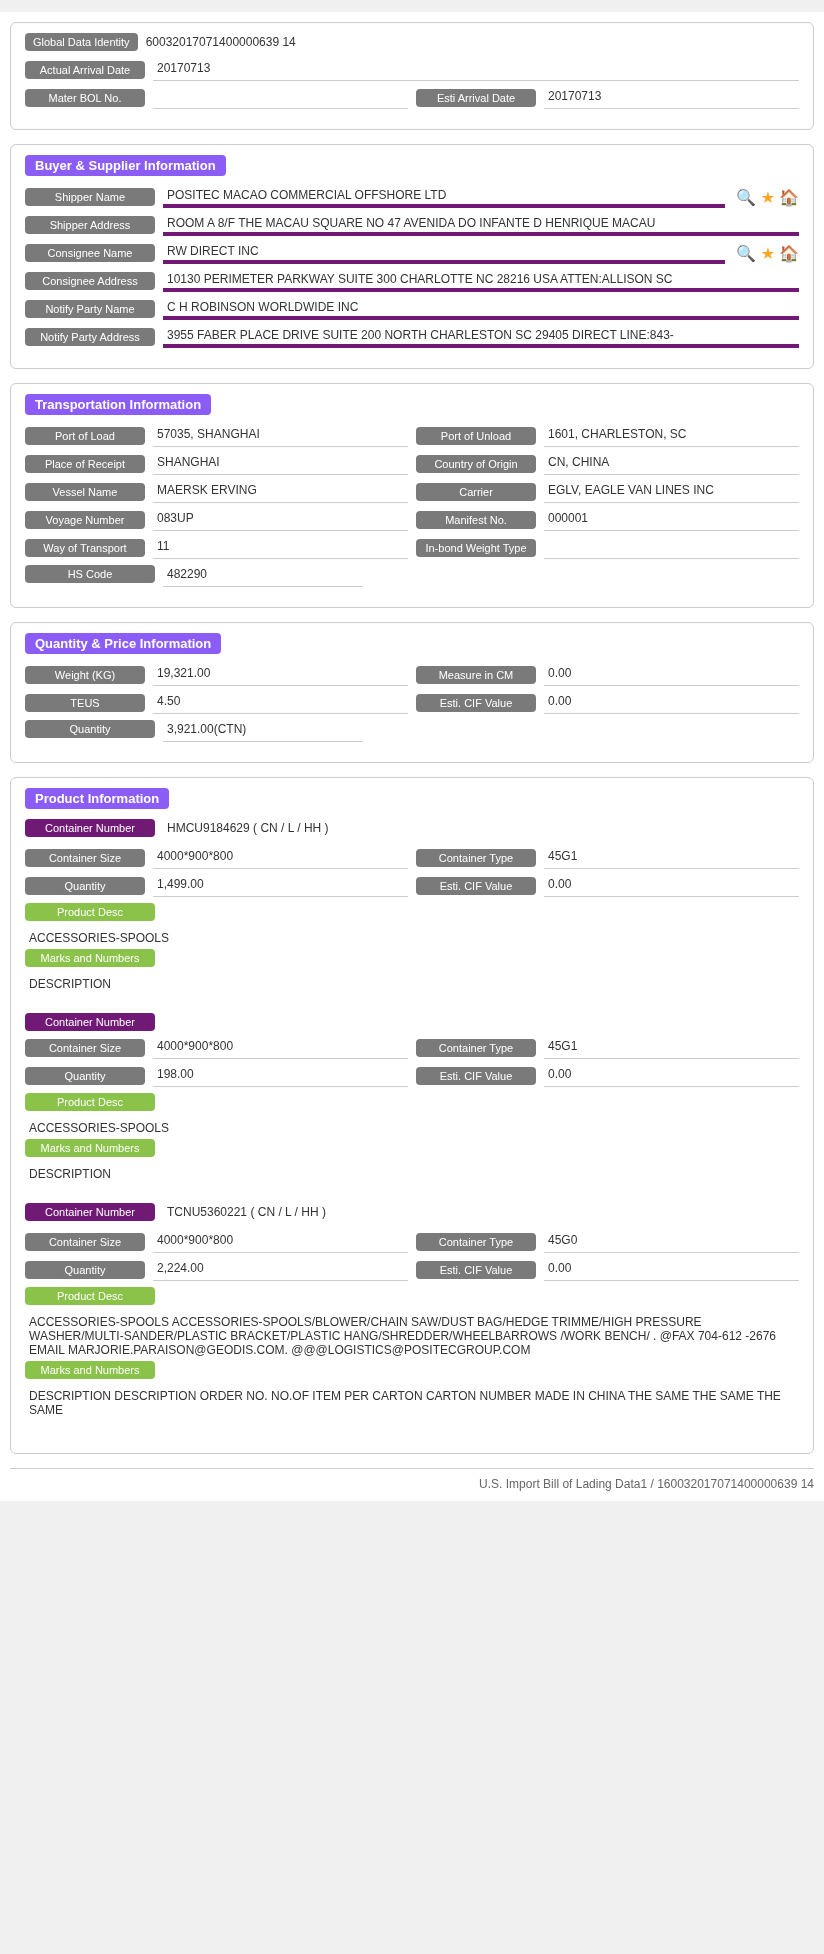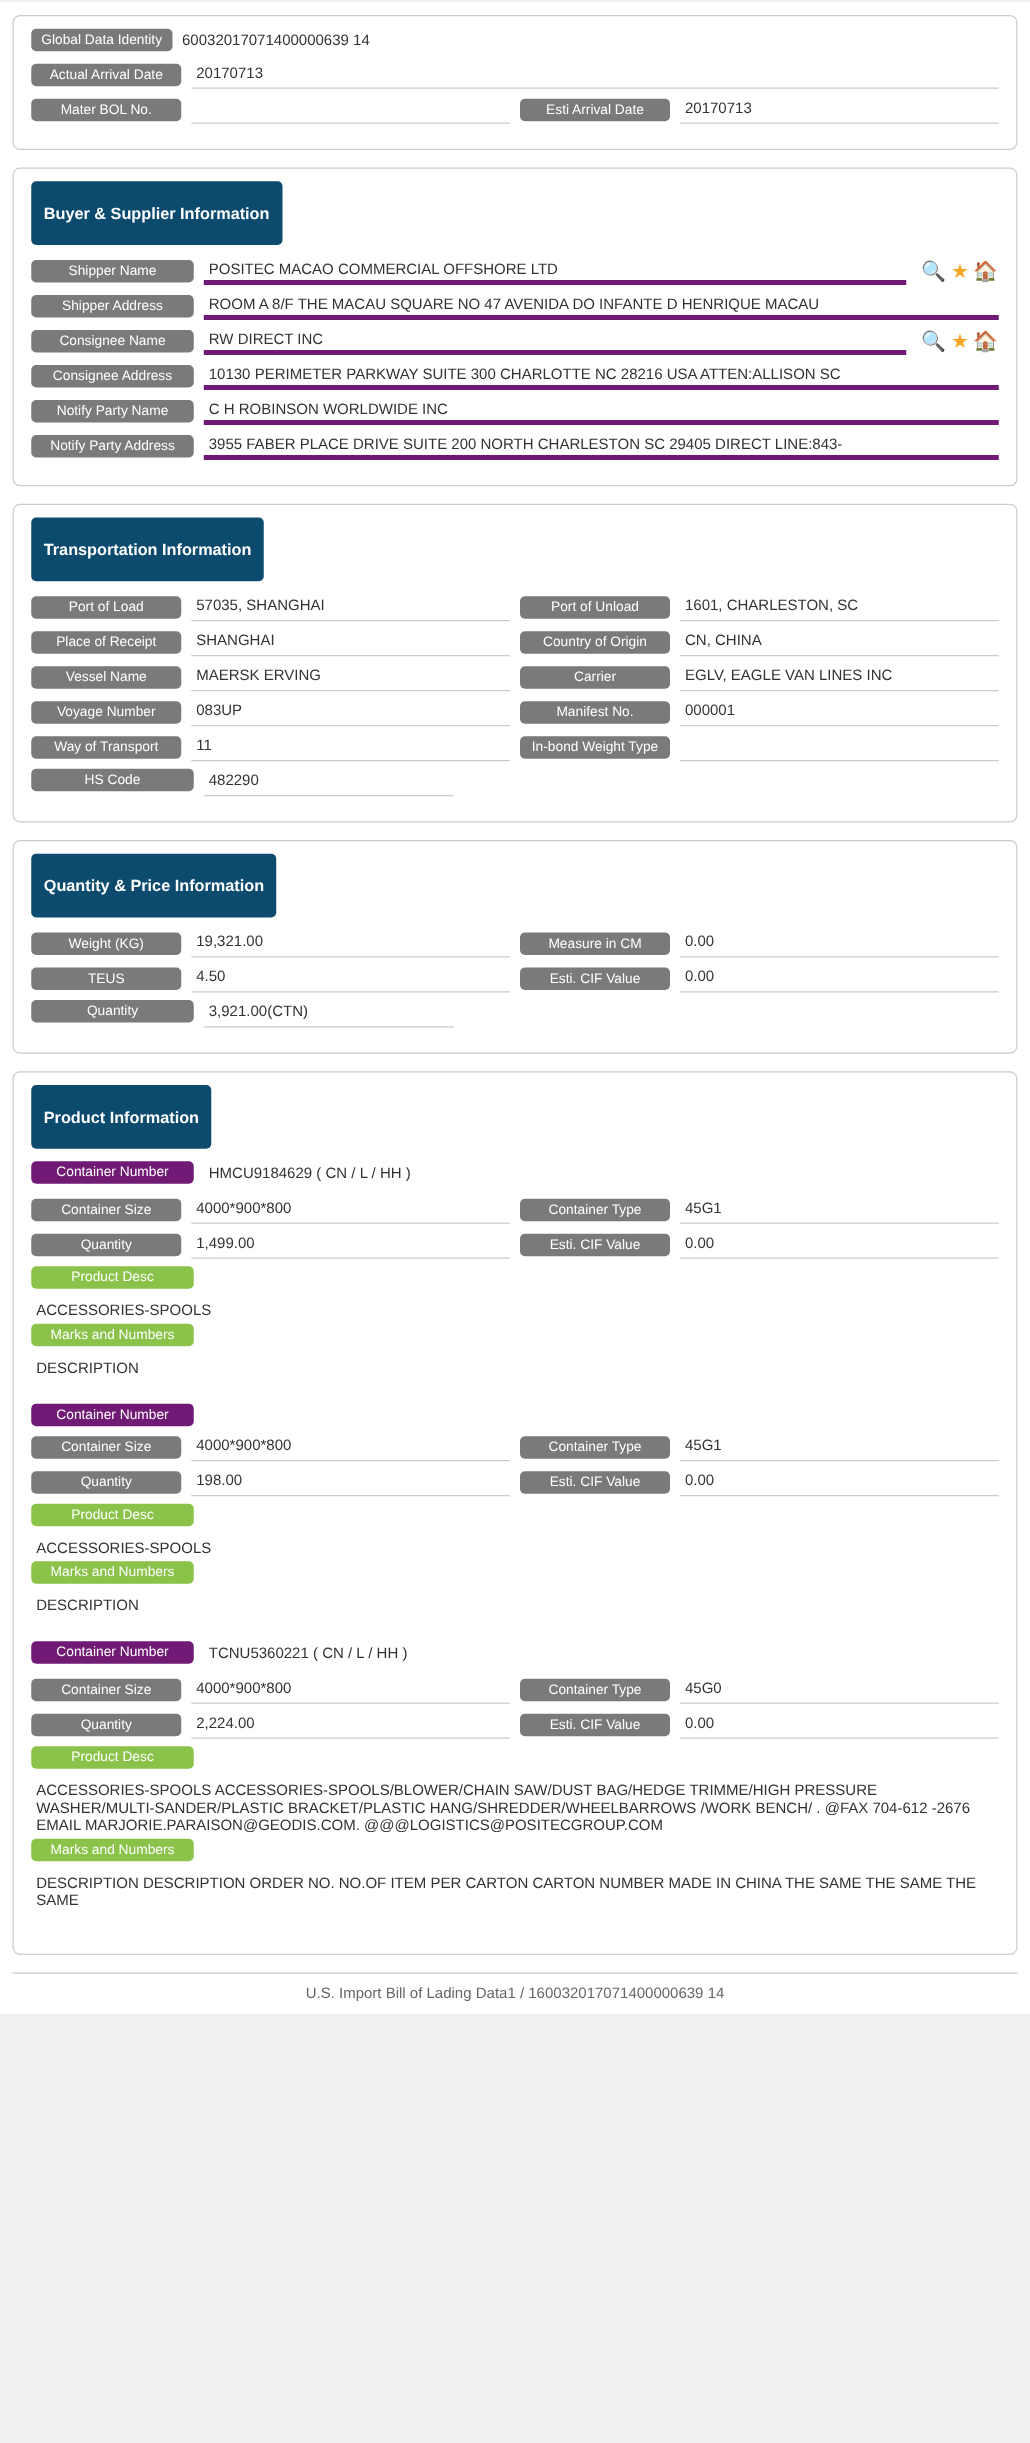--- a/index.html
+++ b/index.html
@@ -4,38 +4,38 @@
   <style>
     * { box-sizing: border-box; margin: 0; padding: 0; }
     body {
       font-family: Arial, sans-serif;
       font-size: 12px;
       background: #f0f0f0;
       color: #333;
     }
     .page {
       width: 824px;
-      margin: 2px auto;
+      margin: 12px auto;
       background: #fff;
       padding: 10px;
     }
     .card {
       background: #fff;
       border: 1px solid #ccc;
       border-radius: 6px;
       margin-bottom: 14px;
       padding: 10px 14px 14px;
     }
     .section-title {
       display: inline-block;
-      background: #0c4a6e;
+      background: #8b5cf6;
       color: #fff;
       font-weight: bold;
       font-size: 13px;
-      padding: 18px 10px;
+      padding: 3px 10px;
       border-radius: 4px;
       margin-bottom: 10px;
     }
     .field-row {
       display: flex;
       align-items: flex-start;
       margin-bottom: 6px;
       gap: 8px;
     }
     .field-label {
@@ -108,21 +108,21 @@
       padding: 4px 0 4px 4px;
       color: #333;
     }
     .marks-text {
       font-size: 12px;
       padding: 4px 0 4px 4px;
       color: #333;
     }
     .footer-bar {
       display: flex;
-      justify-content: center;
+      justify-content: flex-end;
       align-items: center;
       border-top: 1px solid #ccc;
       padding-top: 8px;
       font-size: 12px;
       color: #666;
       margin-top: 4px;
     }
     .global-id-row {
       display: flex;
       align-items: center;

